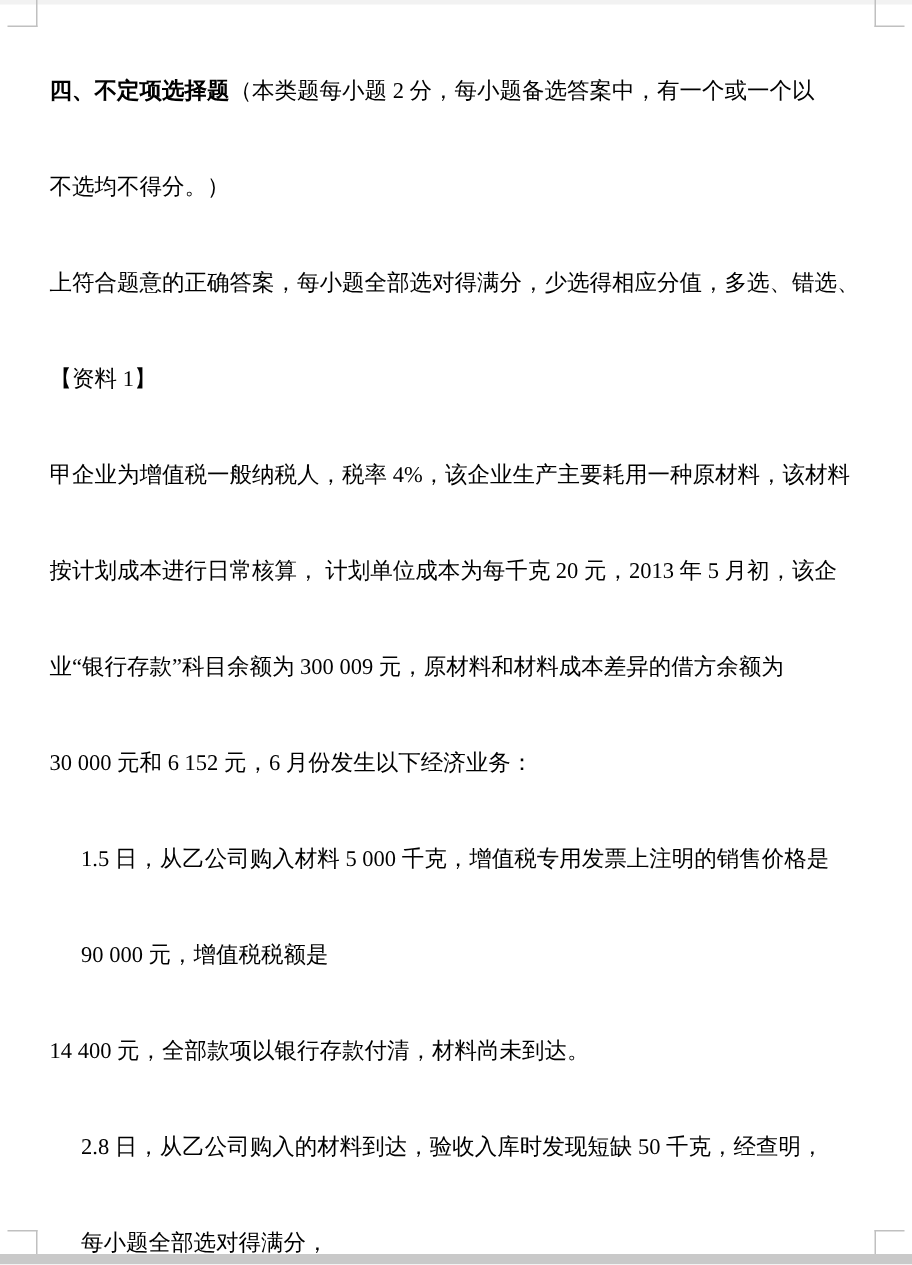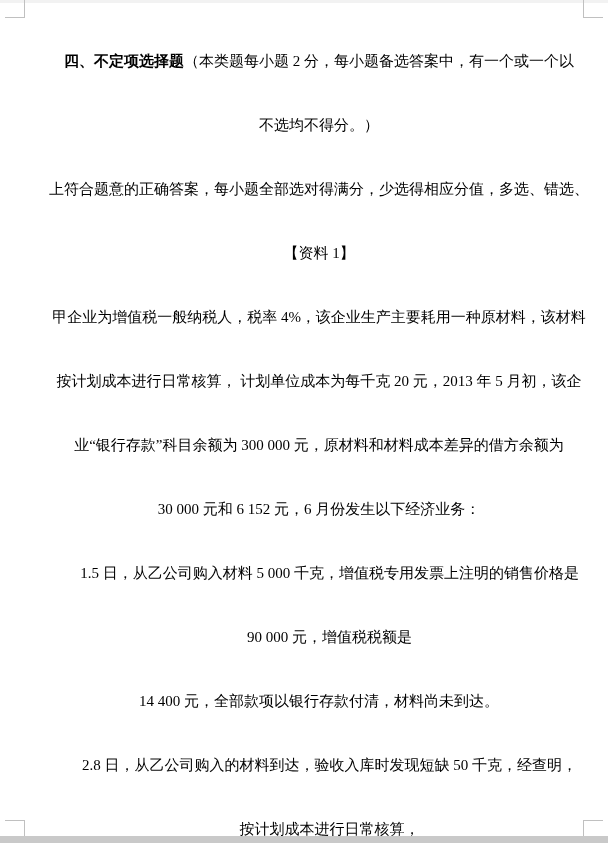--- a/index.html
+++ b/index.html
@@ -25,47 +25,47 @@
   .mark-tl { left: 5px;  top: 0;      border-right: 1px solid #c0c0c0; border-bottom: 1px solid #c0c0c0; }
   .mark-tr { left: 583px; top: 0;     border-left: 1px solid #c0c0c0;  border-bottom: 1px solid #c0c0c0; }
   .mark-bl { left: 5px;  top: 820px;  border-right: 1px solid #c0c0c0; border-top: 1px solid #c0c0c0; }
   .mark-br { left: 583px; top: 820px; border-left: 1px solid #c0c0c0;  border-top: 1px solid #c0c0c0; }
 
   .content {
     position: absolute; top: 8px; left: 33px; width: 572px;
     font-size: 15px; line-height: 21.35px;
     white-space: pre;
   }
-  .line { height: 21.35px; overflow: visible; text-align: center; }
+  .line { height: 21.35px; overflow: visible; }
   .indent   { padding-left: 21px; }
   .bold { font-weight: bold; }
 </style>
 </head>
 <body>
 
 <div class="top-strip"></div>
 <div class="mark mark-tl"></div>
 <div class="mark mark-tr"></div>
 <div class="mark mark-bl"></div>
 <div class="mark mark-br"></div>
 
 <div class="content">
   <div class="line"><span class="bold">四、不定项选择题</span><span>（本类题每小题 2 分，每小题备选答案中，有一个或一个以</span></div>
   <div class="line">不选均不得分。）</div>
   <div class="line">上符合题意的正确答案，每小题全部选对得满分，少选得相应分值，多选、错选、</div>
   <div class="line">【资料 1】</div>
   <div class="line">甲企业为增值税一般纳税人，税率 4%，该企业生产主要耗用一种原材料，该材料</div>
   <div class="line">按计划成本进行日常核算， 计划单位成本为每千克 20 元，2013 年 5 月初，该企</div>
-  <div class="line">业“银行存款”科目余额为 300 000 元，原材料和材料成本差异的借方余额为</div>
+  <div class="line">业“银行存款”科目余额为 300 009 元，原材料和材料成本差异的借方余额为</div>
   <div class="line">30 000 元和 6 152 元，6 月份发生以下经济业务：</div>
   <div class="line indent">1.5 日，从乙公司购入材料 5 000 千克，增值税专用发票上注明的销售价格是</div>
   <div class="line indent">90 000 元，增值税税额是</div>
   <div class="line">14 400 元，全部款项以银行存款付清，材料尚未到达。</div>
   <div class="line indent">2.8 日，从乙公司购入的材料到达，验收入库时发现短缺 50 千克，经查明，</div>
-  <div class="line indent">按计划成本进行日常核算，</div>
+  <div class="line indent">每小题全部选对得满分，</div>
   
   
   
   
   
   
   
   
   
   

